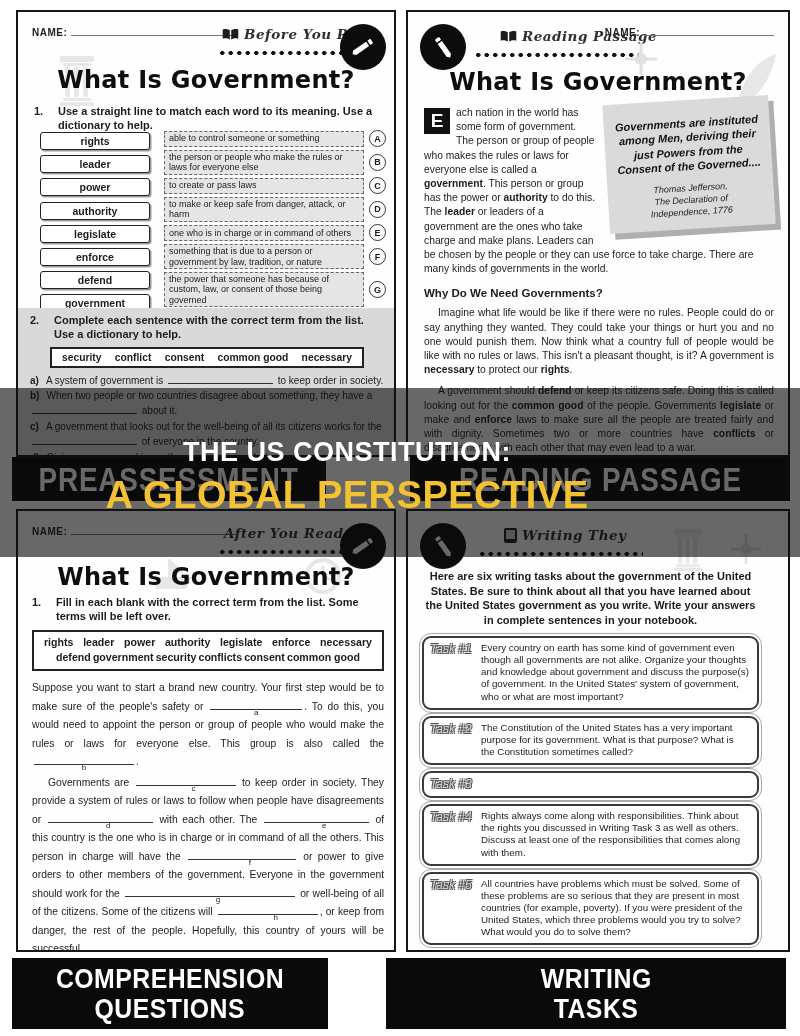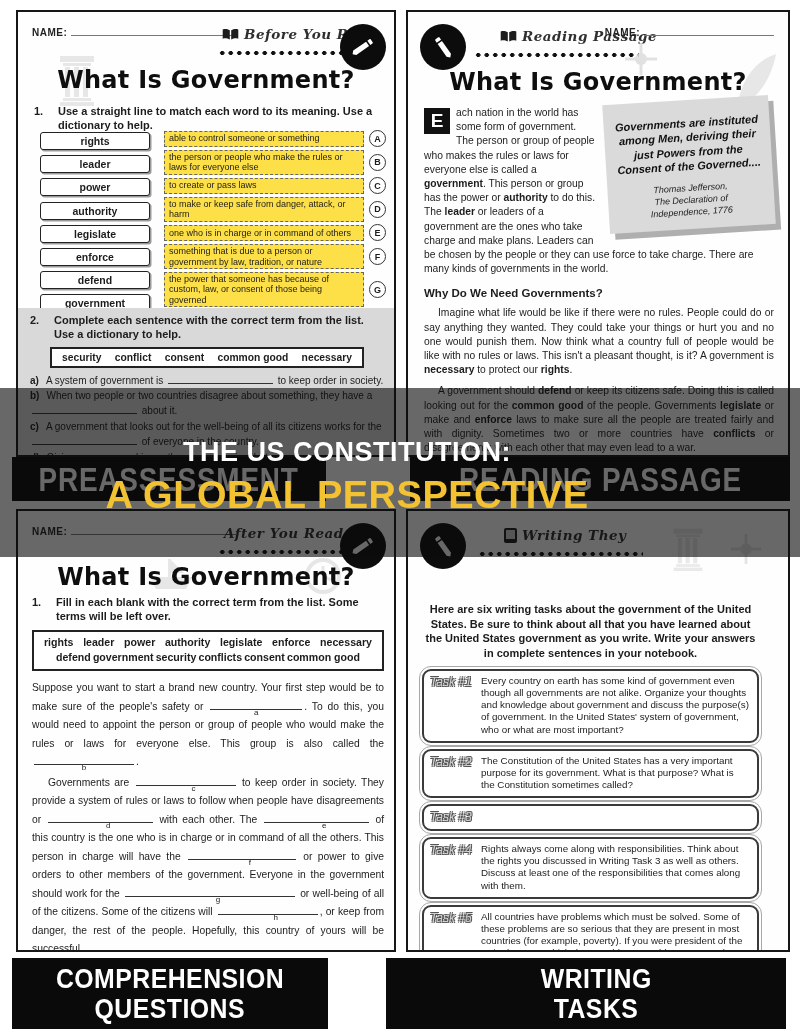--- a/index.html
+++ b/index.html
@@ -43,21 +43,21 @@
   .qrow{display:flex;gap:8px;font-weight:bold;font-size:11px;line-height:1.3;}
   .qnum{min-width:16px;}
 
   
   .match{position:absolute;top:118px;left:22px;right:8px;height:178px;}
   #p1-words{position:absolute;left:0;top:2px;width:110px;}
   .word-box{border:1.6px solid #222;border-radius:3px;background:#fff;box-shadow:1.5px 1.5px 0 #9a9a9a;
             font-weight:bold;font-size:10.5px;text-align:center;padding:2px 0;margin-bottom:5.2px;}
   #p1-defs{position:absolute;left:124px;right:0;top:0;}
   .def-row{display:flex;align-items:center;gap:5px;margin-bottom:2.5px;}
-  .def-box{flex:1;border:1.3px dashed #666;font-size:9px;line-height:1.18;padding:1px 4px;background:#fde047;
+  .def-box{flex:1;border:1.3px dashed #666;font-size:9px;line-height:1.18;padding:1px 4px;background:#e5e5e5;
            min-height:12px;display:flex;align-items:center;}
   .def-letter{width:15px;height:15px;border-radius:50%;border:1px solid #333;background:#fff;font-weight:bold;
               font-size:9px;display:flex;align-items:center;justify-content:center;flex:0 0 15px;}
   .sec2{position:absolute;top:296px;left:0;right:0;height:151px;background:#d9d9d9;padding:5px 10px 0 12px;box-sizing:border-box;}
   .bank{width:290px;margin:5px auto 5px;border:2px solid #222;background:#fff;display:flex;
         justify-content:space-between;padding:3px 10px;font-weight:bold;font-size:10.3px;}
   .q2-row{font-size:10px;line-height:1.28;margin-bottom:3px;}
   .q2-label{font-weight:bold;margin-right:7px;}
   .blank{display:inline-block;height:10px;border-bottom:1.2px solid #333;position:relative;margin:0 2px;}
   .blank-letter{position:absolute;top:10px;left:0;right:0;text-align:center;font-size:8px;line-height:8px;color:#222;}
@@ -76,21 +76,21 @@
 
   
   .content3{position:absolute;top:84px;left:14px;right:10px;font-size:10.3px;}
   .bank3{border:2px solid #222;background:#fff;padding:3px 10px;font-weight:bold;font-size:10.6px;margin-top:6px;}
   .bank3-row{display:flex;justify-content:space-between;line-height:1.5;}
   .bank3-row2{padding:0 12px;}
   .fill-para{margin-top:8px;line-height:18.5px;text-align:justify;}
   .fill-para + .fill-para{text-indent:16px;margin-top:2px;}
 
   
-  .content4{position:absolute;top:58px;left:14px;right:29px;margin-top:33px;}
+  .content4{position:absolute;top:58px;left:14px;right:29px;}
   .intro4{font-weight:bold;font-size:11px;line-height:1.32;text-align:center;}
   #p4-tasks{margin-top:9px;}
   .task{display:flex;gap:7px;border:2px solid #3a3a3a;border-radius:9px;padding:4px 8px 5px 6px;
         margin-bottom:6px;background:#fff;outline:1px solid #a8a8a8;outline-offset:2px;}
   .task-label{min-width:44px;font-size:12px;font-weight:normal;font-style:italic;color:#cfcfcf;
               text-shadow:-1px -1px 0 #555,1px -1px 0 #555,-1px 1px 0 #555,1px 1px 0 #555;}
   .task-text{font-size:9.8px;line-height:1.24;}
   b{font-weight:bold;}
 </style>
 </head>

